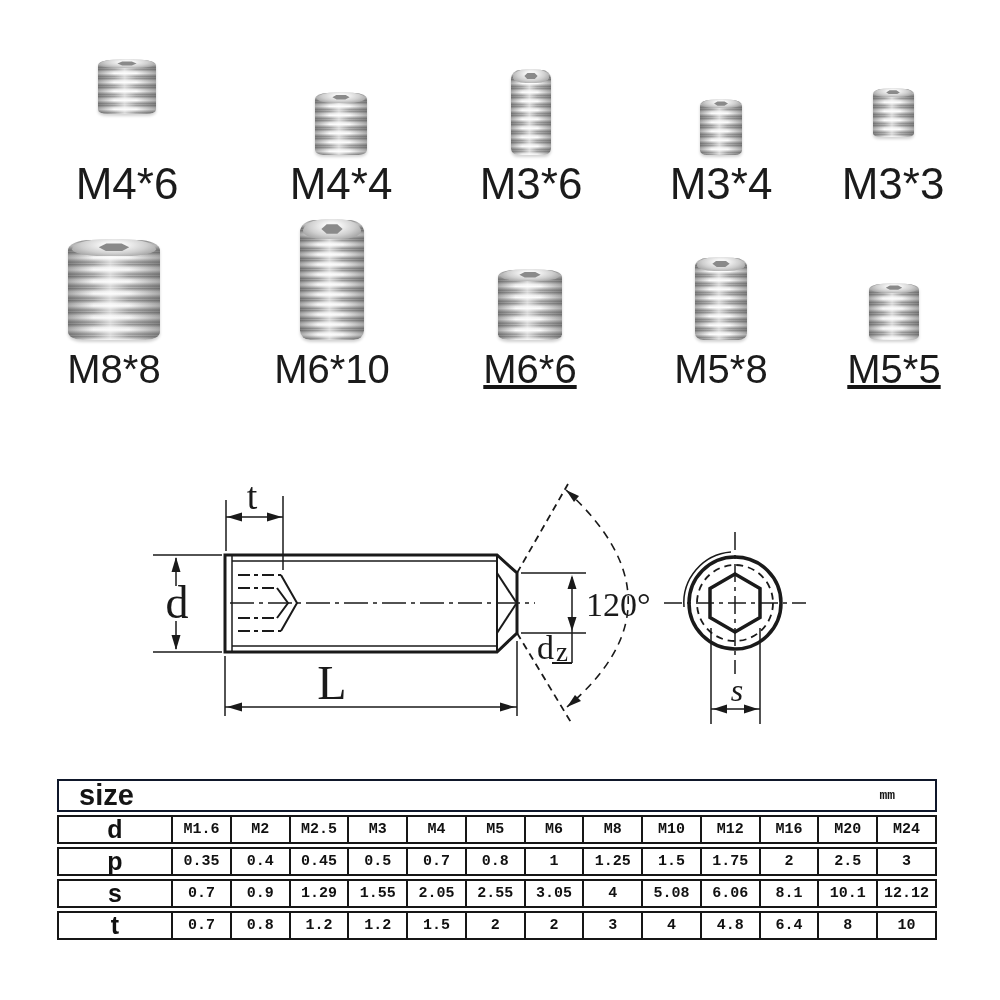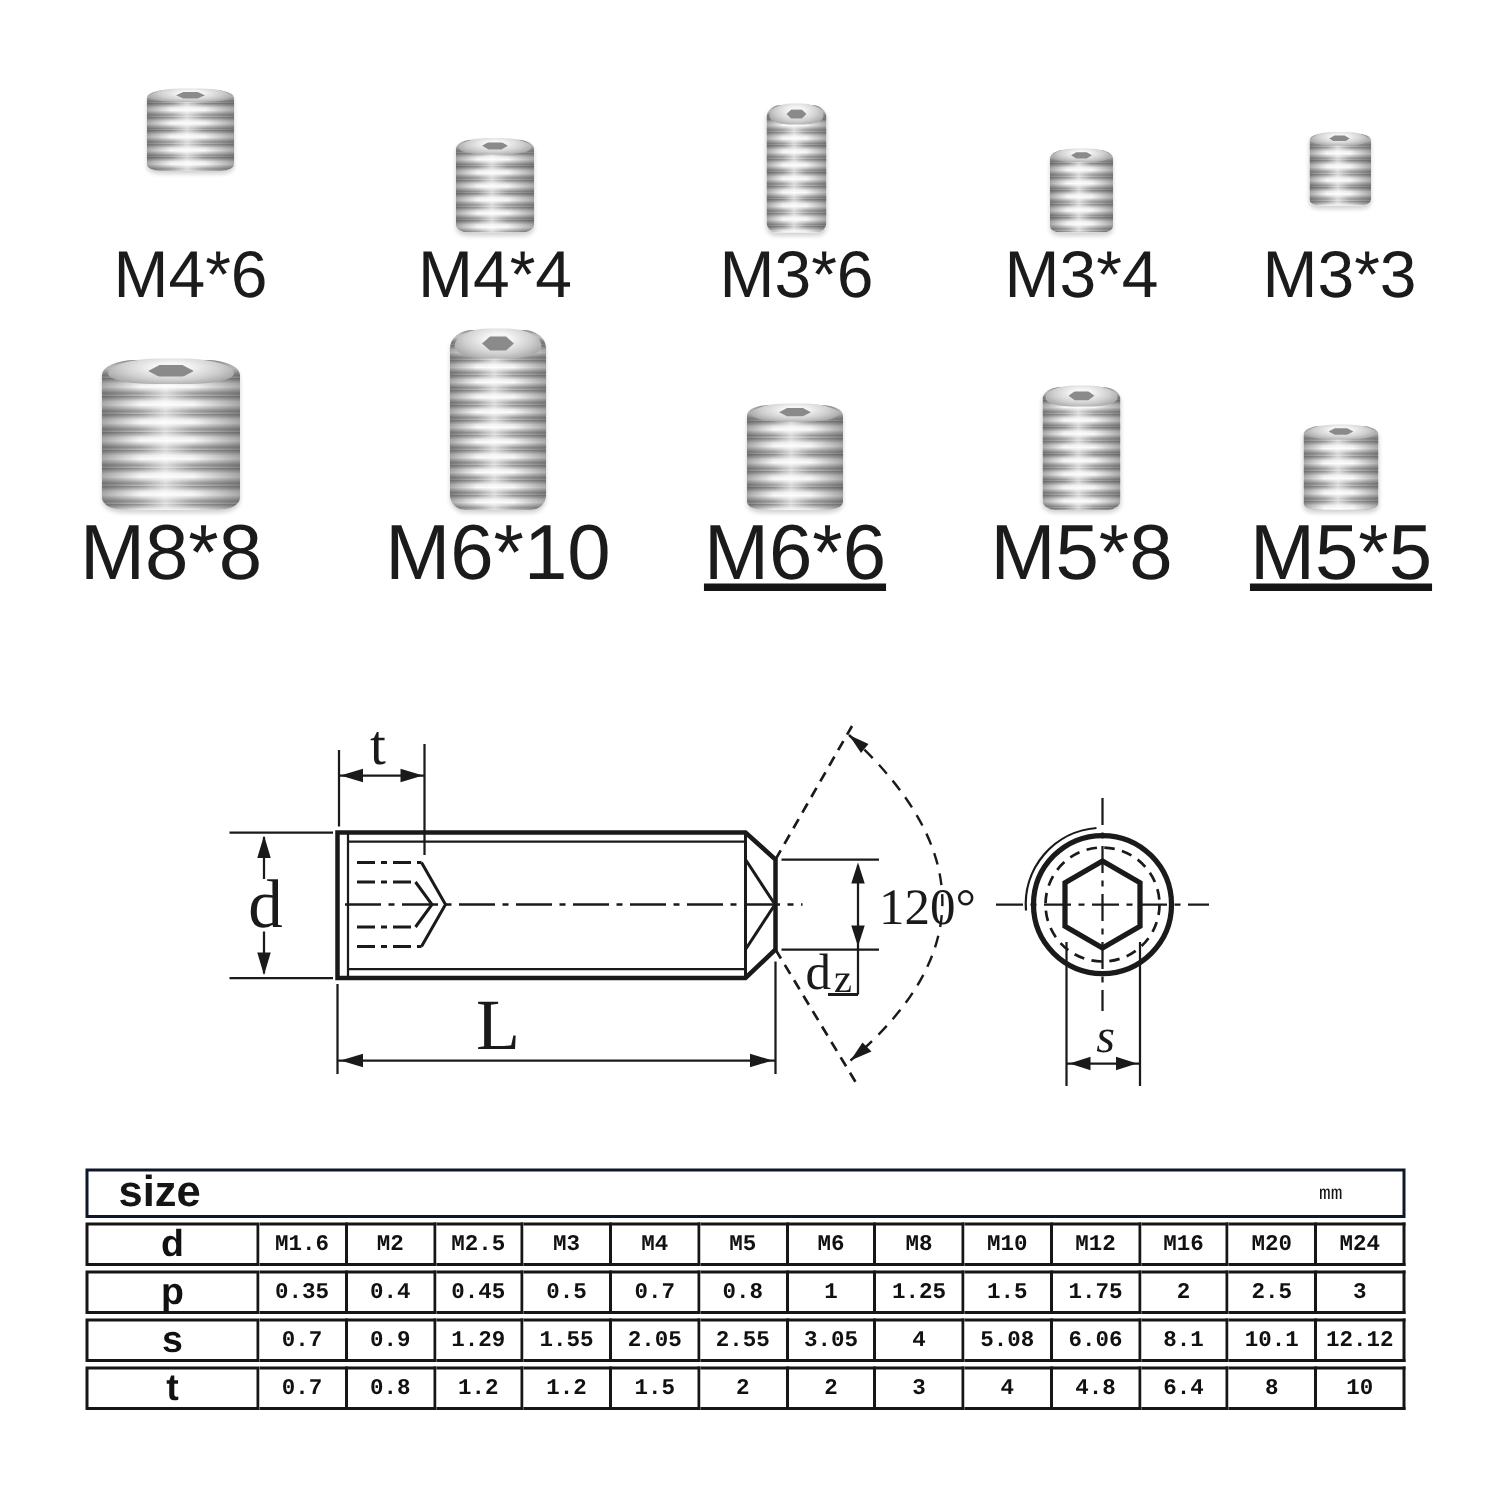--- a/index.html
+++ b/index.html
@@ -5,59 +5,59 @@
   html,body{margin:0;padding:0;background:#ffffff;}
   .page{position:relative;width:1000px;height:1000px;background:#ffffff;overflow:hidden;
         font-family:"Liberation Sans",sans-serif;color:#151515;}
 
   
   .tile{position:absolute;width:180px;display:flex;flex-direction:column;
         align-items:center;justify-content:flex-end;}
   #row1 .tile{top:60px;height:147px;}
   #row2 .tile{top:218px;height:174px;}
   .tlabel{font-size:44px;line-height:46px;letter-spacing:0px;color:#1b1b1b;white-space:nowrap;}
-  #row2 .tlabel{font-size:52px;}
+  #row2 .tlabel{font-size:40px;}
 
   .screw{position:relative;margin-bottom:6px;--p:9px;
     border-radius:24% 24% 16% 16% / 10% 10% 8% 8%;
     background:
       linear-gradient(90deg, rgba(40,40,40,.38), rgba(255,255,255,0) 28%,
         rgba(255,255,255,.6) 46%, rgba(255,255,255,0) 66%, rgba(40,40,40,.38)),
       repeating-linear-gradient(180deg, #8e8e8e 0, #e8e8e8 calc(var(--p)*0.3),
         #fafafa calc(var(--p)*0.5), #9b9b9b calc(var(--p)*0.85), #c2c2c2 var(--p));
     box-shadow:0 2px 3px rgba(0,0,0,.18);}
   .cap{position:absolute;top:-1px;left:4%;right:4%;height:17%;min-height:9px;
     background:radial-gradient(ellipse at 50% 35%, #f5f5f5 20%, #cfcfcf 55%, #909090 95%);
     border-radius:50% 50% 45% 45% / 75% 75% 50% 50%;}
   .cap::after{content:"";position:absolute;left:32%;right:32%;top:26%;bottom:28%;
     background:#8a8a8a;clip-path:polygon(25% 0,75% 0,100% 50%,75% 100%,25% 100%,0 50%);}
 
   #row1 .tile:nth-child(1){left:37px;gap:41px;}  #row1 .tile:nth-child(1) .screw{width:58px;height:92px;}
-  #row1 .tile:nth-child(2){left:240px;} #row1 .tile:nth-child(2) .screw{width:52px;height:62px;}
+  #row1 .tile:nth-child(2){left:251px;} #row1 .tile:nth-child(2) .screw{width:52px;height:62px;}
   #row1 .tile:nth-child(3){left:441px;} #row1 .tile:nth-child(3) .screw{width:40px;height:85px;}
   #row1 .tile:nth-child(4){left:631px;} #row1 .tile:nth-child(4) .screw{width:42px;height:55px;}
   #row1 .tile:nth-child(5){left:803px;gap:18px;} #row1 .tile:nth-child(5) .screw{width:41px;height:48px;}
   #row2 .tile:nth-child(1){left:24px;}  #row2 .tile:nth-child(1) .screw{width:92px;height:100px;--p:12px;}
   #row2 .tile:nth-child(2){left:242px;} #row2 .tile:nth-child(2) .screw{width:64px;height:120px;--p:10px;}
   #row2 .tile:nth-child(3){left:440px;text-decoration:underline;} #row2 .tile:nth-child(3) .screw{width:64px;height:70px;--p:11px;}
   #row2 .tile:nth-child(4){left:631px;} #row2 .tile:nth-child(4) .screw{width:52px;height:82px;}
   #row2 .tile:nth-child(5){left:804px;text-decoration:underline;} #row2 .tile:nth-child(5) .screw{width:50px;height:56px;--p:10px;}
 
   
   #drawing{position:absolute;left:130px;top:455px;width:850px;height:295px;}
   #drawing text{font-family:"Liberation Serif",serif;fill:#1a1a1a;}
   #drawing .it{font-style:italic;}
 
   
   .size-table{position:absolute;left:57px;top:779px;width:880px;}
   .st-header{box-sizing:border-box;height:33px;border:2px solid #0f172a;
     display:flex;align-items:center;justify-content:space-between;
     padding:0 40px 0 20px;margin-bottom:3px;background:#fff;}
   .st-title{font-weight:700;font-size:29px;font-family:"Liberation Sans",sans-serif;}
-  .st-unit{font-weight:400;font-size:13px;font-family:"Liberation Mono",monospace;}
+  .st-unit{font-weight:700;font-size:13px;font-family:"Liberation Mono",monospace;}
   .st-row{display:flex;height:29px;margin-bottom:3px;}
   .st-cell{box-sizing:border-box;flex:1;border:2px solid #161616;border-left:none;
     display:flex;align-items:center;justify-content:center;
     font:700 15px "Liberation Mono",monospace;color:#111;background:#fff;}
   .st-cell.st-head{flex:0 0 116px;border-left:2px solid #161616;
     font:700 25px "Liberation Sans",sans-serif;}
 </style>
 </head>
 <body>
 

